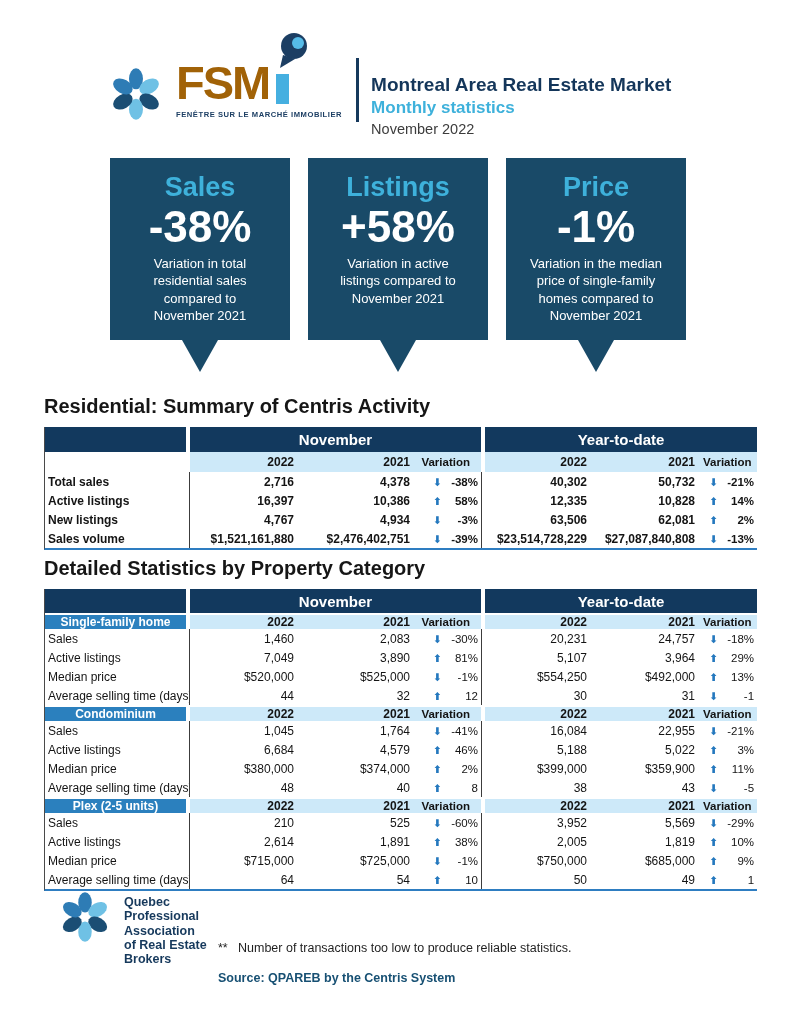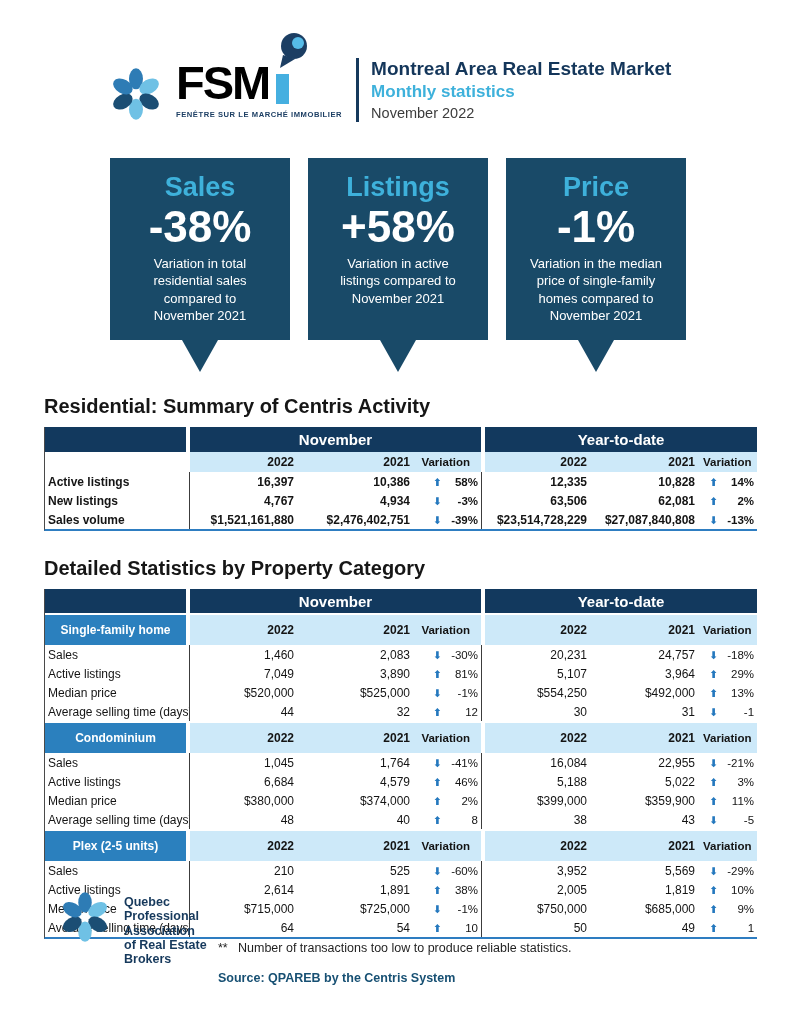--- a/index.html
+++ b/index.html
@@ -4,27 +4,27 @@
 <style>
   * { margin:0; padding:0; box-sizing:border-box; }
   body { background:#fff; font-family:"Liberation Sans", sans-serif; }
   .page { position:relative; width:800px; height:1025px; background:#fff; overflow:hidden; }
 
   
   .hdr { position:absolute; left:108px; top:46px; display:flex; align-items:flex-start; }
   .pinwheel { margin-top:20px; }
   .logo-block { margin-left:12px; }
   .logo-word { display:flex; align-items:flex-end; height:60px; }
-  .fsm { font-size:47px; font-weight:900; letter-spacing:-2px; color:#000000; line-height:1; }
+  .fsm { font-size:47px; font-weight:900; letter-spacing:-2px; color:#a16207; line-height:1; }
   .letter-i { position:relative; width:34px; height:66px; margin-left:3px; }
   .i-bar { position:absolute; left:4px; bottom:2px; width:13px; height:30px; background:#45AFE0; }
   .pin { position:absolute; top:-8px; left:4px; }
   .tagline { font-size:7.6px; font-weight:700; letter-spacing:0.55px; color:#1C3E63; margin-top:4px; white-space:nowrap; }
   .hdr-divider { width:3px; height:64px; background:#16395C; margin:12px 12px 0 14px; }
-  .hdr-text { margin-top:12px; }
+  .hdr-text { margin-top:28px; }
   .hdr-title { font-size:19px; font-weight:800; color:#14365A; }
   .hdr-sub { font-size:17px; font-weight:800; color:#3EB1DB; margin-top:2px; }
   .hdr-period { font-size:14.5px; color:#3C3C3C; margin-top:3px; }
 
   
   .boxes { position:absolute; left:110px; top:158px; display:flex; gap:18px; }
   .box { position:relative; width:180px; height:182px; background:#194A68; color:#fff; text-align:center; }
   .box-title { margin-top:14px; font-size:27px; font-weight:800; color:#3EB1DB; }
   .box-value { font-size:44px; font-weight:800; line-height:1.05; margin-top:1px; }
   .box-desc { font-size:13px; line-height:1.32; margin-top:5px; padding:0 8px; white-space:pre-line; }
@@ -39,21 +39,21 @@
          border-left:1px solid #4a4a4a; border-bottom:2px solid #2E7DC1; }
   .tbl td { padding:0; height:19px; font-size:12px; color:#141414; white-space:nowrap; overflow:hidden; vertical-align:middle; }
   col.c1{width:145px} col.c2{width:112px} col.c3{width:116px} col.c4{width:63px}
   col.c5{width:4px}  col.c6{width:110px} col.c7{width:108px} col.c8{width:54px}
   tr.gh td { background:#12395E; color:#fff; font-weight:700; text-align:center; height:25px; font-size:15px; }
   .t2 tr.gh td { height:24px; }
   tr.gh td.first, tr.cat td.first { border-right:4px solid #fff; }
   td.gapc { background:#fff !important; }
   tr.yr td { background:#CDE9F9; font-weight:700; height:20px; }
   tr.yr td.first { background:#fff; }
-  tr.cat td { background:#CDE9F9; font-weight:700; height:32px; border-top:2px solid #fff; }
+  tr.cat td { background:#CDE9F9; font-weight:700; height:16px; border-top:2px solid #fff; }
   tr.cat td.first { background:#2B80BE; color:#fff; text-align:center; }
   .t1 tr.d td { font-weight:700; }
   td.num { text-align:right; padding-right:8px; }
   td.lbl { text-align:left; padding-left:3px; }
   td.varh { text-align:right; padding-right:11px; font-size:11.5px; }
   td.varc { text-align:right; padding-right:3px; }
   tr.d td.lbl { border-right:1px solid #3c3c3c; }
   tr.d td.gapc { border-left:1px solid #3c3c3c; }
   .arr { display:inline-block; width:13px; text-align:center; color:#2478BE;
          font-family:"DejaVu Sans", sans-serif; font-size:10.5px; font-weight:700; vertical-align:middle; }
@@ -157,20 +157,30 @@
         <td class="first"></td>
         <td class="num">2022</td>
         <td class="num">2021</td>
         <td class="varh">Variation</td>
         <td class="gapc"></td>
         <td class="num">2022</td>
         <td class="num">2021</td>
         <td class="varh">Variation</td>
       </tr>
       <tr class="d">
+        <td class="lbl">Total sales</td>
+        <td class="num">2,716</td>
+        <td class="num">4,378</td>
+        <td class="varc"><span class="arr">⬇</span><span class="pct">-38%</span></td>
+        <td class="gapc"></td>
+        <td class="num">40,302</td>
+        <td class="num">50,732</td>
+        <td class="varc"><span class="arr">⬇</span><span class="pct">-21%</span></td>
+      </tr>
+      <tr class="d">
         <td class="lbl">Active listings</td>
         <td class="num">16,397</td>
         <td class="num">10,386</td>
         <td class="varc"><span class="arr">⬆</span><span class="pct">58%</span></td>
         <td class="gapc"></td>
         <td class="num">12,335</td>
         <td class="num">10,828</td>
         <td class="varc"><span class="arr">⬆</span><span class="pct">14%</span></td>
       </tr>
       <tr class="d">

